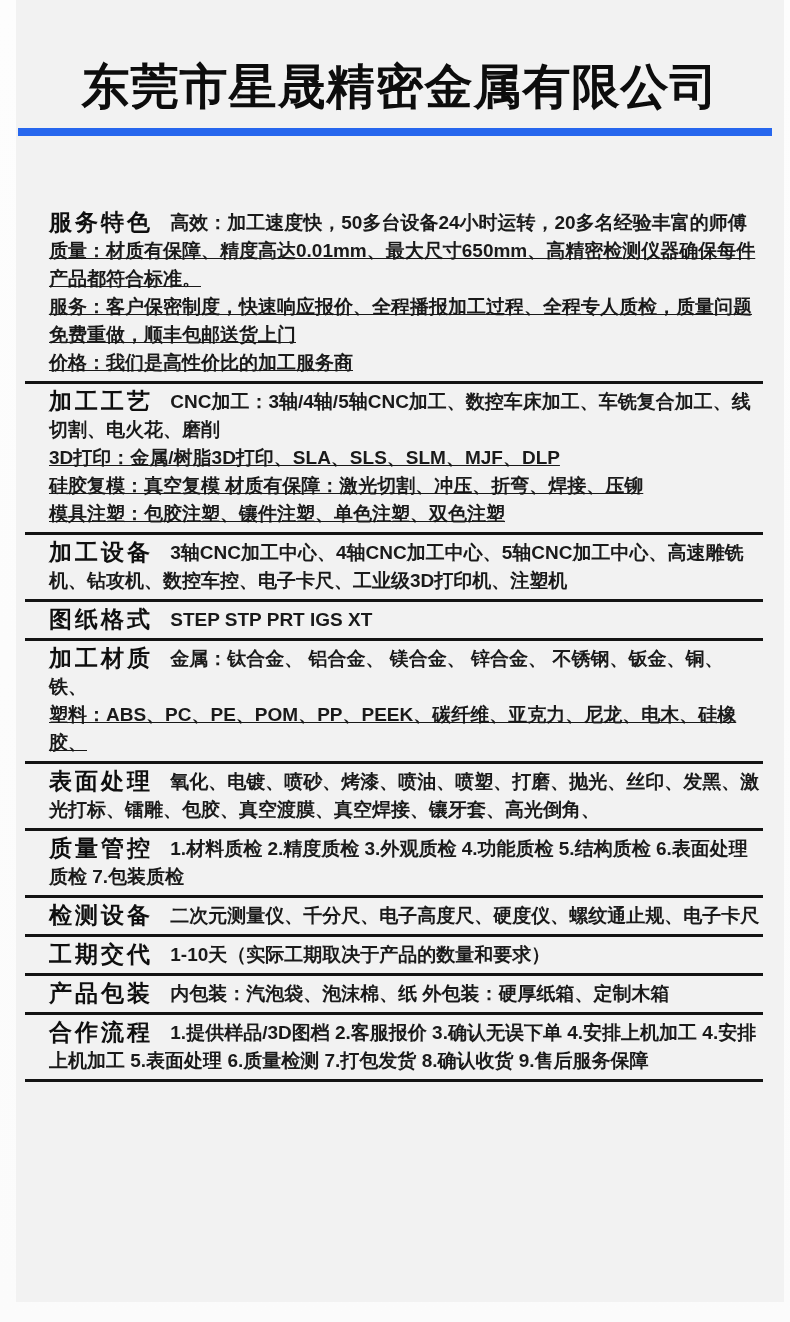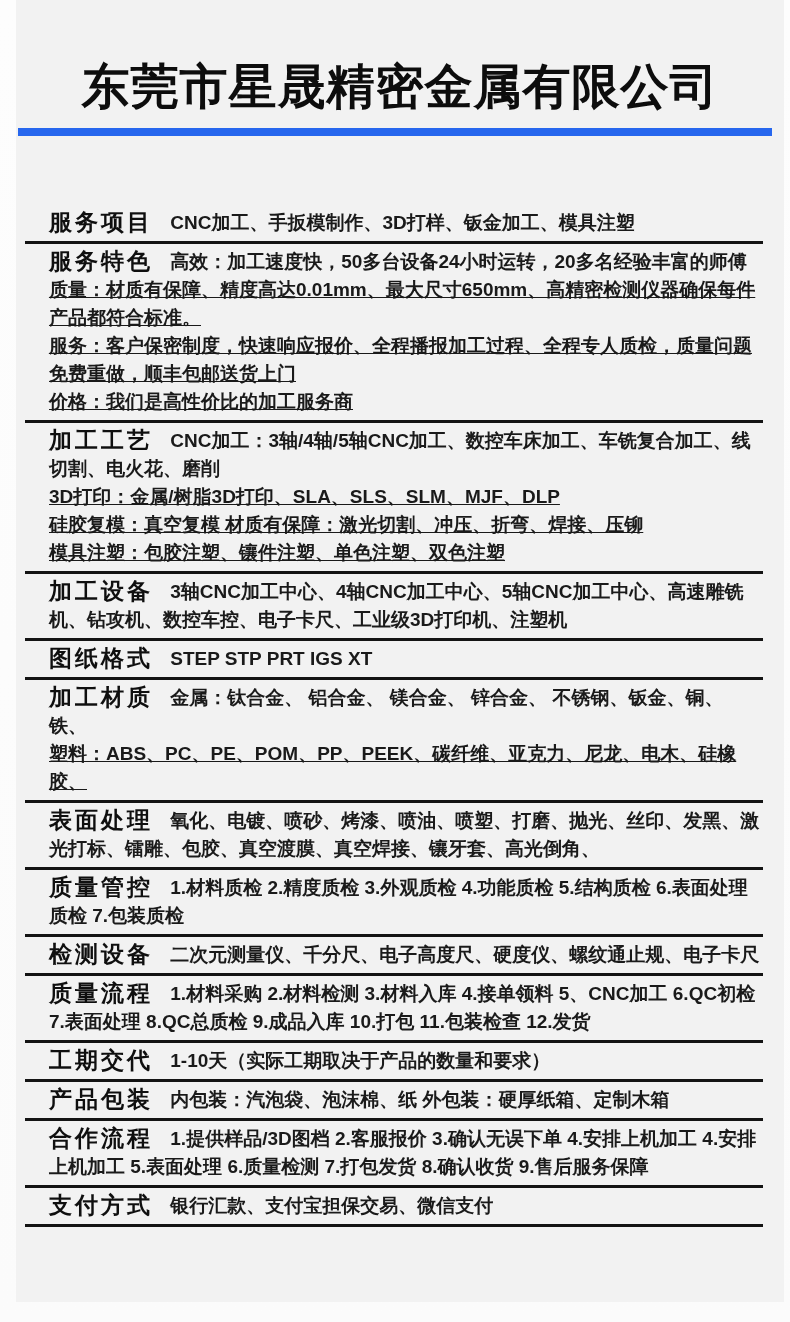--- a/index.html
+++ b/index.html
@@ -59,23 +59,20 @@
 </head>
 <body>
 
 <div class="panel">
   <header>
     <h1 class="company-title">东莞市星晟精密金属有限公司</h1>
     <div class="accent-bar"></div>
   </header>
 
   <main class="sections">
-  <section class="sec">
-    <span class="sec-label">服务项目</span>
-  <span class="seg-inline">CNC加工、手扳模制作、3D打样、钣金加工、模具注塑</span></section>
 
   <section class="sec">
     <span class="sec-label">服务特色</span>
   <span class="seg-inline">高效：加工速度快，50多台设备24小时运转，20多名经验丰富的师傅</span><div class="seg-block">质量：材质有保障、精度高达0.01mm、最大尺寸650mm、高精密检测仪器确保每件产品都符合标准。</div><div class="seg-block">服务：客户保密制度，快速响应报价、全程播报加工过程、全程专人质检，质量问题免费重做，顺丰包邮送货上门</div><div class="seg-block">价格：我们是高性价比的加工服务商</div></section>
 
   <section class="sec">
     <span class="sec-label">加工工艺</span>
   <span class="seg-inline">CNC加工：3轴/4轴/5轴CNC加工、数控车床加工、车铣复合加工、线切割、电火花、磨削</span><div class="seg-block">3D打印：金属/树脂3D打印、SLA、SLS、SLM、MJF、DLP</div><div class="seg-block">硅胶复模：真空复模 材质有保障：激光切割、冲压、折弯、焊接、压铆</div><div class="seg-block">模具注塑：包胶注塑、镶件注塑、单色注塑、双色注塑</div></section>
 
 
@@ -97,34 +94,28 @@
   <span class="seg-inline">氧化、电镀、喷砂、烤漆、喷油、喷塑、打磨、抛光、丝印、发黑、激光打标、镭雕、包胶、真空渡膜、真空焊接、镶牙套、高光倒角、</span></section>
 
   <section class="sec">
     <span class="sec-label">质量管控</span>
   <span class="seg-inline">1.材料质检 2.精度质检 3.外观质检 4.功能质检 5.结构质检 6.表面处理质检 7.包装质检</span></section>
 
   <section class="sec">
     <span class="sec-label">检测设备</span>
   <span class="seg-inline">二次元测量仪、千分尺、电子高度尺、硬度仪、螺纹通止规、电子卡尺</span></section>
 
-  <section class="sec">
-    <span class="sec-label">质量流程</span>
-  <span class="seg-inline">1.材料采购 2.材料检测  3.材料入库 4.接单领料 5、CNC加工 6.QC初检 7.表面处理 8.QC总质检 9.成品入库 10.打包 11.包装检查 12.发货</span></section>
 
   <section class="sec">
     <span class="sec-label">工期交代</span>
   <span class="seg-inline">1-10天（实际工期取决于产品的数量和要求）</span></section>
 
   <section class="sec">
     <span class="sec-label">产品包装</span>
   <span class="seg-inline">内包装：汽泡袋、泡沫棉、纸 外包装：硬厚纸箱、定制木箱</span></section>
 
   <section class="sec">
     <span class="sec-label">合作流程</span>
   <span class="seg-inline">1.提供样品/3D图档 2.客服报价 3.确认无误下单  4.安排上机加工 4.安排上机加工 5.表面处理 6.质量检测 7.打包发货 8.确认收货  9.售后服务保障</span></section>
 
-  <section class="sec">
-    <span class="sec-label">支付方式</span>
-  <span class="seg-inline">银行汇款、支付宝担保交易、微信支付</span></section>
 
 </main>
 </div>
 
 </body></html>

